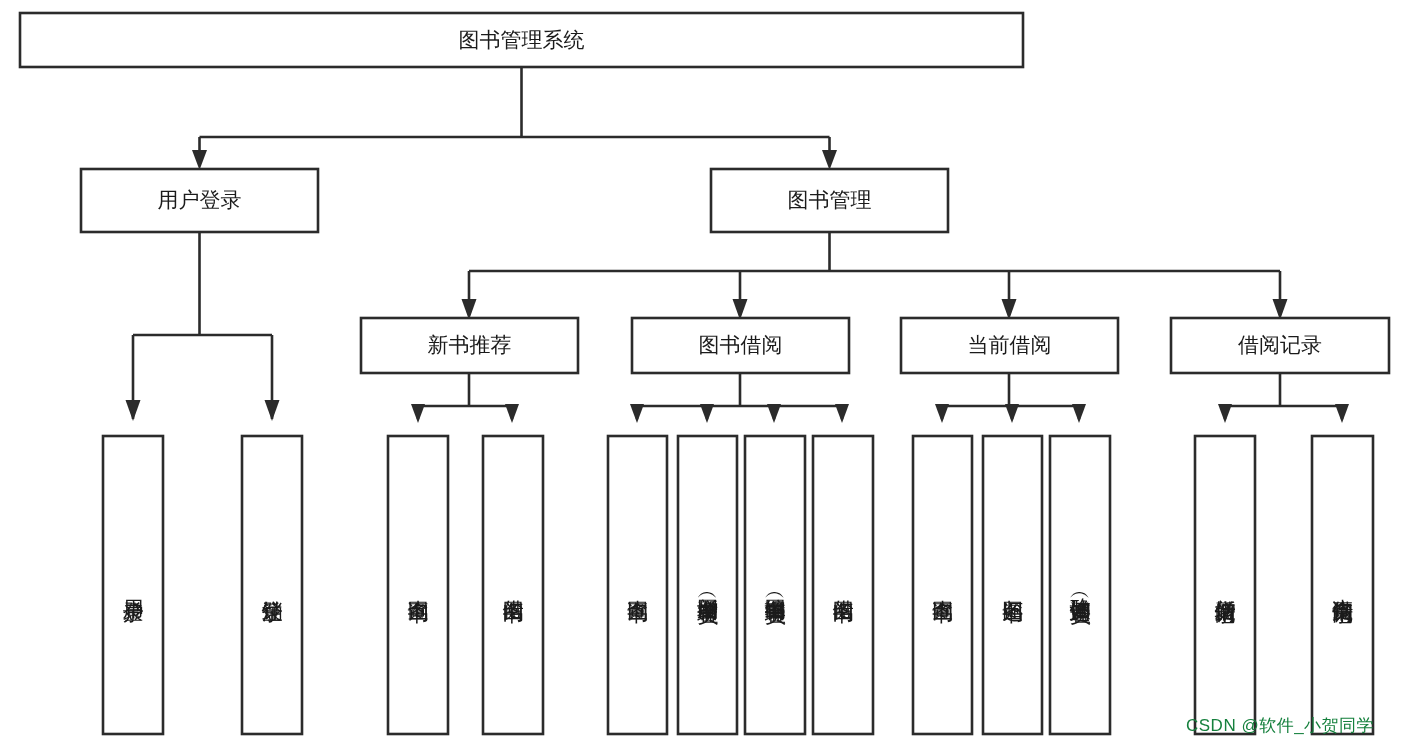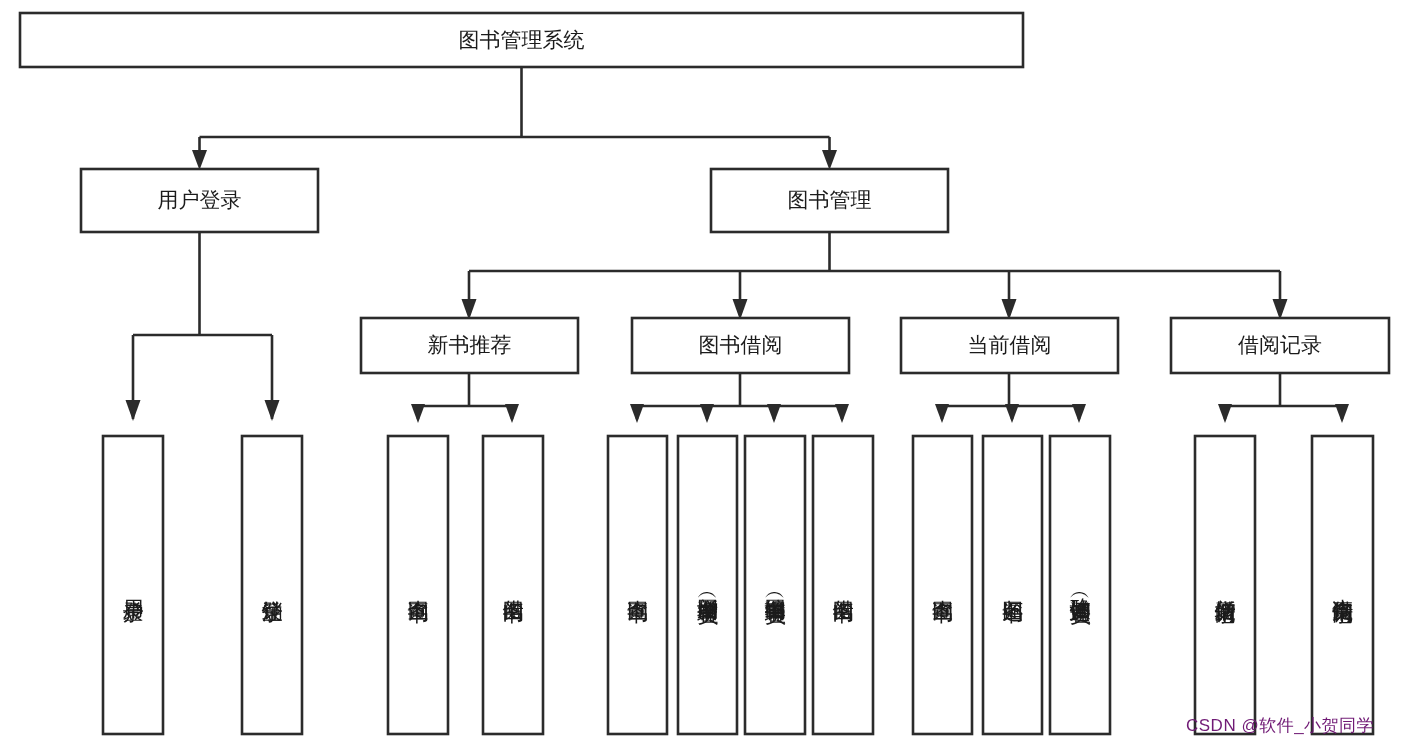--- a/index.html
+++ b/index.html
@@ -60,21 +60,21 @@
     text-align: center;
     white-space: nowrap;
     pointer-events: none;
   }
   .watermark {
     position: absolute;
     left: 1186px;
     top: 714px;
     font-family: "Liberation Sans", "DejaVu Sans", sans-serif;
     font-size: 17px;
-    color: #701a75;
+    color: #15803d;
     white-space: nowrap;
     letter-spacing: 0.5px;
     text-align: right;
   }
 </style>
 </head>
 <body>
 
 <div id="diagram-root">
 

